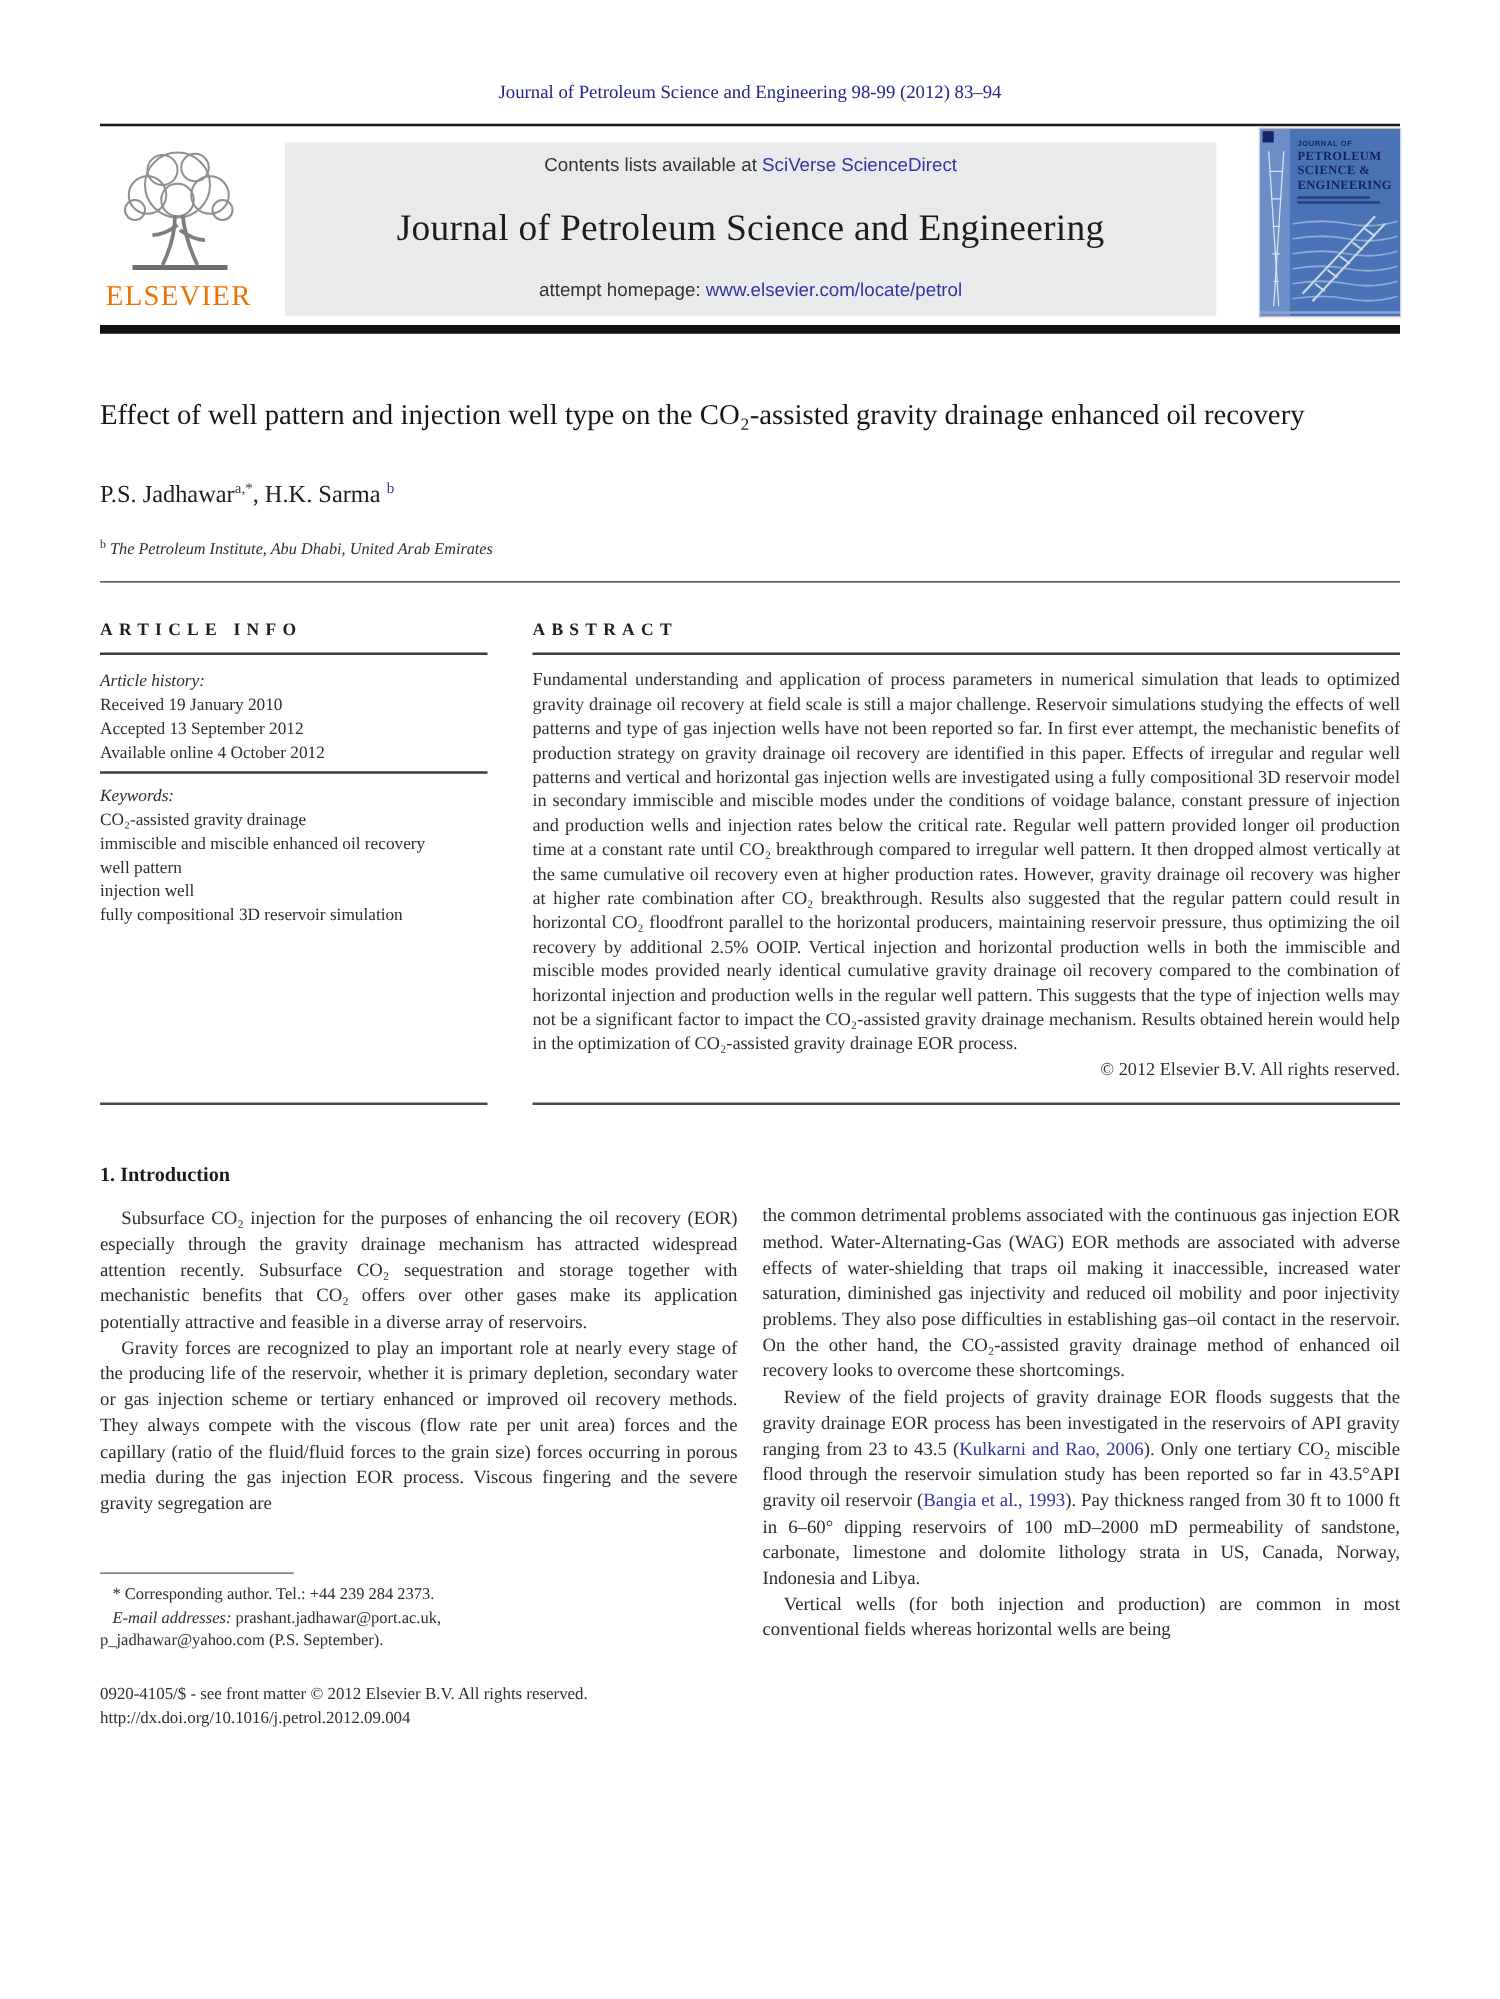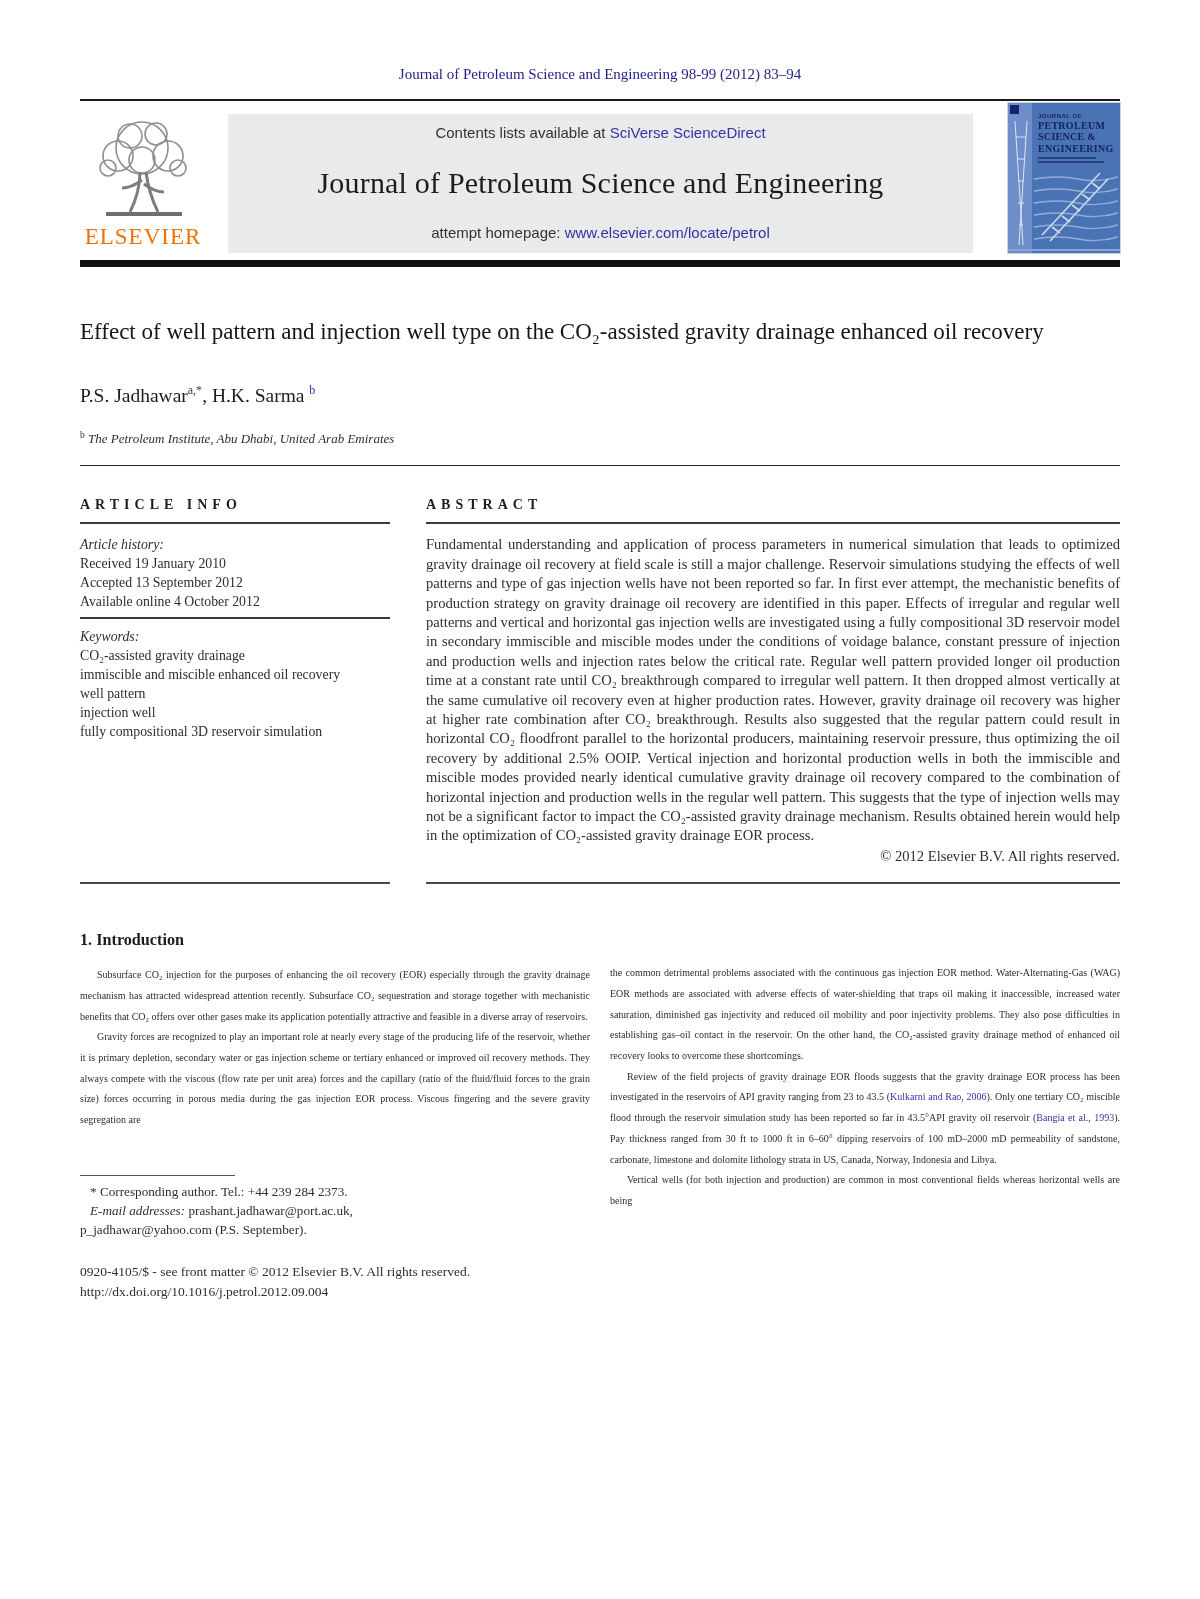--- a/index.html
+++ b/index.html
@@ -63,21 +63,21 @@
   }
   .subhead { font-style:italic; font-size:13.8px; line-height:19px; color:#2e2e2e; }
   .list-block .list-line { font-size:13.8px; line-height:19px; color:#2e2e2e; }
   .divider { margin:6px 0 8px 0; height:1.5px; background:#3c3c3c; }
   .abs-text { font-size:14.6px; line-height:19.4px; text-align:justify; color:#2e2e2e; }
   .abs-copy { margin-top:1px; font-size:14.6px; line-height:19.4px; text-align:right; color:#2e2e2e; }
 
   
   .body-grid { margin-top:47px; display:grid; grid-template-columns:1fr 1fr; column-gap:20px; }
   .intro-head { font-size:16.2px; font-weight:bold; color:#1c1c1c; margin-bottom:15px; }
-  .bcol .bind-para p { font-size:10px; line-height:20.7px; text-align:justify; color:#2c2c2c; }
+  .bcol .bind-para p { font-size:15px; line-height:20.7px; text-align:justify; color:#2c2c2c; }
   .bcol .bind-para p.indent { text-indent:17px; }
   .bcol-right { padding-top:32px; }
   .ref-link { color:#3333a2; cursor:pointer; }
   .it { font-style:italic; }
 
   
   .footnote { margin-top:44px; width:340px; }
   .fn-rule { width:155px; height:1.5px; background:#555; margin-bottom:7px; }
   .footnote .bind-para p { font-size:13.2px; line-height:18.6px; text-align:left; color:#2e2e2e; }
   .footnote .bind-para p.indent { text-indent:10px; }

